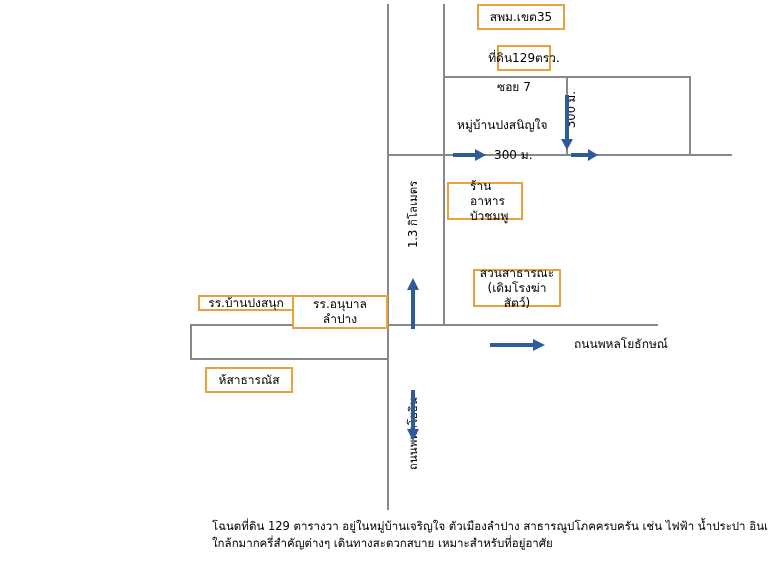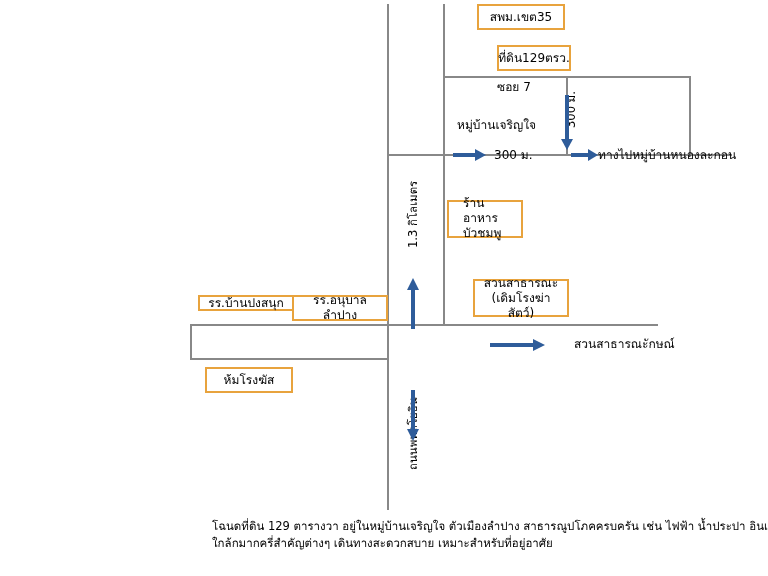--- a/index.html
+++ b/index.html
@@ -94,57 +94,56 @@
   <div class="road road-h" style="left:443px; top:76px; width:248px;"></div>
 
   <div class="road road-v" style="left:689px; top:76px; height:78px;"></div>
 
   <div class="road road-h" style="left:443px; top:324px; width:215px;"></div>
 
   <div class="label-box" style="left:477px; top:4px; width:88px; height:26px;">
     <span>สพม.เขต35</span>
   </div>
 
-  <div class="label-box" style="left:497px; top:45px; width:74px; height:26px;">
+  <div class="label-box" style="left:497px; top:45px; width:54px; height:26px;">
     <span>ที่ดิน129ตรว.</span>
   </div>
 
-  <div class="label-box" style="left:447px; top:200px; width:76px; height:38px; white-space:pre-line; justify-content:flex-start; text-align:left; padding-left:14px;font-family:Liberation Mono, monospace;">
+  <div class="label-box" style="left:447px; top:182px; width:76px; height:38px; white-space:pre-line; justify-content:flex-start; text-align:left; padding-left:21px;">
     <span style="white-space:pre-line;">ร้านอาหาร
 บัวชมพู</span>
   </div>
 
-  <div class="label-box" style="left:473px; top:279px; width:96px; height:38px; white-space:pre-line;">
+  <div class="label-box" style="left:473px; top:269px; width:88px; height:38px; white-space:pre-line;">
     <span style="white-space:pre-line;">สวนสาธารณะ
 (เดิมโรงฆ่าสัตว์)</span>
   </div>
 
   <div class="label-box" style="left:198px; top:295px; width:96px; height:16px;">
     <span>รร.บ้านปงสนุก</span>
   </div>
 
-  <div class="label-box" style="left:292px; top:295px; width:96px; height:26px;">
+  <div class="label-box" style="left:292px; top:295px; width:96px; height:34px;">
     <span>รร.อนุบาลลำปาง</span>
   </div>
 
   <div class="label-box" style="left:205px; top:367px; width:88px; height:26px;">
-    <span>ห้มโรงฆัส</span>
+    <span>ห้สาธารณัส</span>
   </div>
 
   <div class="plain-text" style="left:497px; top:80px;">ซอย 7</div>
 
-  <div class="plain-text" style="left:457px; top:118px;">หมู่บ้านเจริญใจ</div>
+  <div class="plain-text" style="left:457px; top:118px;">หมู่บ้านปงสนิญใจ</div>
 
   <div class="plain-text" style="left:494px; top:148px;">300 ม.</div>
 
   <div class="vtext up" style="left:562px; top:128px;">300 ม.</div>
 
-  <div class="plain-text" style="left:598px; top:148px;">ทางไปหมู่บ้านหนองละกอน</div>
 
-  <div class="plain-text" style="left:574px; top:337px;">สวนสาธารณะักษณ์</div>
+  <div class="plain-text" style="left:574px; top:337px;">ถนนพหลโยธักษณ์</div>
 
   <div class="vtext up" style="left:404px; top:248px;">1.3 กิโลเมตร</div>
 
   <div class="vtext up" style="left:404px; top:470px;">ถนนพหลโยธิน</div>
 
   <svg class="arrow-h" style="left:453px; top:148px;" width="34" height="14" viewBox="0 0 34 14">
     <path d="M0 7 L22 7" stroke="#2E5C9A" stroke-width="4" fill="none"></path>
     <path d="M22 1 L33 7 L22 13 Z" fill="#2E5C9A"></path>
   </svg>
 

